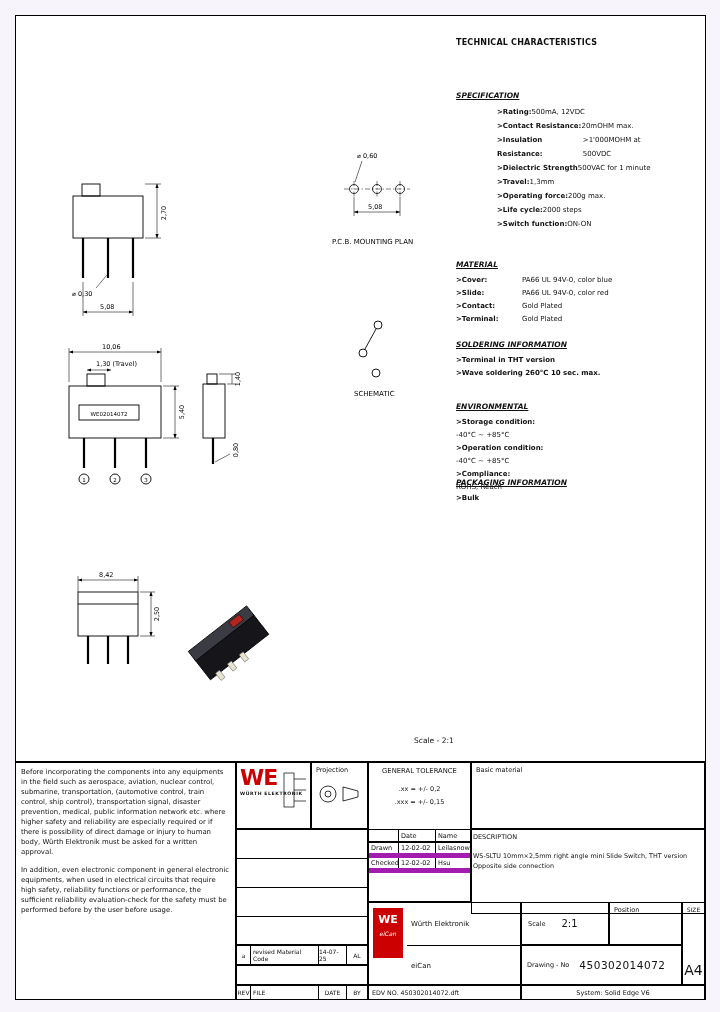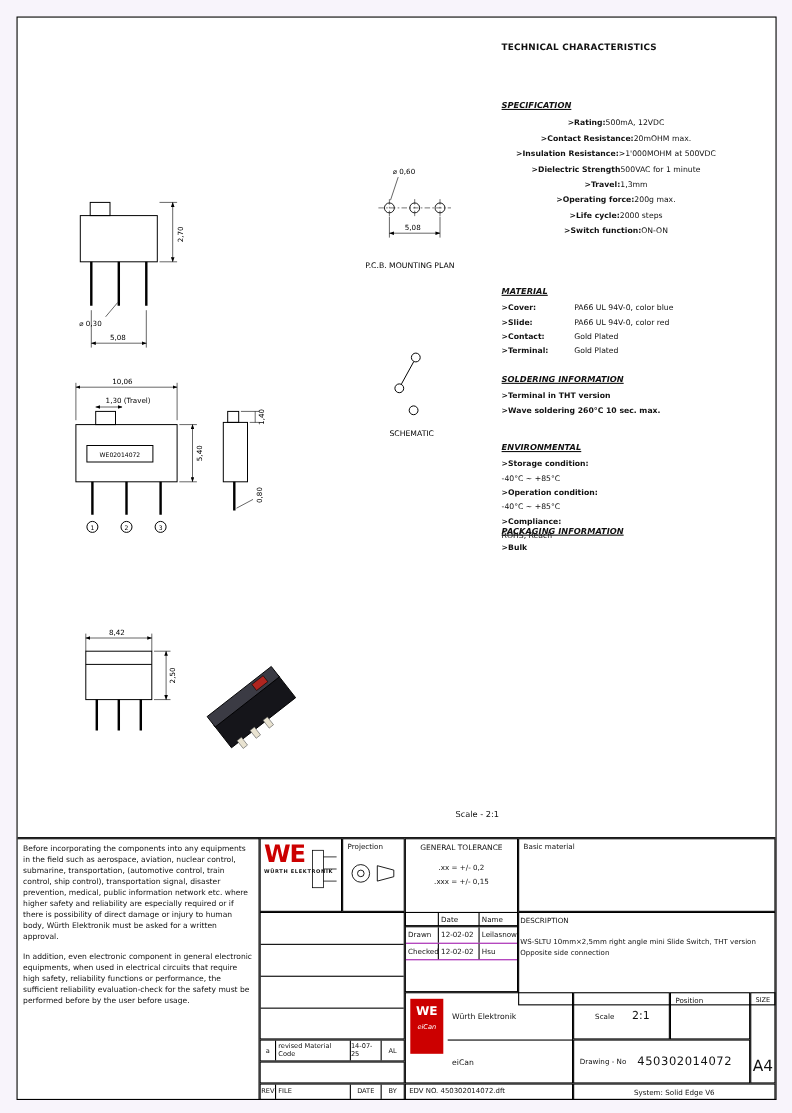--- a/index.html
+++ b/index.html
@@ -13,21 +13,21 @@
     position:absolute; left:15px; top:15px; width:691px; height:985px;
     background:#fff; border:1px solid #000;
   }
   .abs { position:absolute; }
 
   
   .tech { position:absolute; left:440px; top:22px; width:208px; font-size:7px; line-height:1.2; }
   .tech-title { font-weight:bold; font-size:8px; letter-spacing:.2px; }
   .sec { position:absolute; left:0; width:100%; }
   .sec-h { font-weight:bold; font-style:italic; text-decoration:underline; font-size:7.5px; margin-bottom:5px; }
-  .trow { display:flex; justify-content:center; line-height:14px; }
+  .trow { display:flex; justify-content:flex-start; line-height:14px;margin-left:41px; }
   .mrow { display:flex; line-height:13px; }
   .mrow .tlabel { width:66px; flex:none; }
   .erow { display:flex; line-height:13px;flex-direction:column; }
   .erow .tlabel { width:112px; flex:none; }
   .tlabel { font-weight:600; }
   .tline { line-height:13px; font-weight:700; }
 
   
   .o    { stroke:#000; fill:none; stroke-width:0.9; }
   .pin  { stroke:#000; stroke-width:2.2; }
@@ -57,21 +57,21 @@
 
   .tol-cell { left:352px; top:0; width:103px; height:80px; padding:4px 3px; text-align:center; }
   .tol-h { font-size:6.8px; margin-bottom:8px; }
   .tol-l { font-size:6.5px; line-height:13px; }
 
   .bm-cell { left:455px; top:0; width:234px; height:67px; padding:3px 4px; }
 
   .signoff { left:352px; top:67px; width:103px; height:73px; }
   .so-row, .so-head { display:flex; height:15px; align-items:center; }
   .so-head { height:13px; border-bottom:1px solid #000; }
-  .so-row { border-bottom:1px solid #a21caf; }
+  .so-row { border-bottom:5px solid #a21caf; }
   .so-l { width:30px; padding-left:2px; border-right:1px solid #000; height:100%; display:flex; align-items:center; }
   .so-d { width:37px; padding-left:2px; border-right:1px solid #000; height:100%; display:flex; align-items:center; }
   .so-n { flex:1; padding-left:2px; height:100%; display:flex; align-items:center; }
   .so-head .so-l { border-right:1px solid #000; }
 
   .desc-cell { left:455px; top:67px; width:234px; height:85px; padding:3px 1px; }
   .desc-h { margin-bottom:10px; }
   .desc-l { font-size:6.4px; line-height:10px; }
 
   .rev-empty { left:220px; top:67px; width:132px; height:116px; }
@@ -89,21 +89,21 @@
   .company { left:352px; top:140px; width:153px; height:83px; }
   .co-logo { position:absolute; left:4px; top:5px; width:30px; height:50px; background:#cc0000; color:#fff; text-align:center; padding-top:5px; }
   .co-logo-we { font-weight:900; font-size:11px; }
   .co-logo-sub { font-style:italic; font-size:6px; margin-top:4px; }
   .co-rows { position:absolute; left:38px; top:0; right:0; bottom:0; }
   .co-row1 { height:43px; border-bottom:1px solid #000; display:flex; align-items:center; padding-left:4px; font-size:7px; }
   .co-row2 { height:40px; display:flex; align-items:center; padding-left:4px; font-size:7px; }
 
   .edv-cell { left:352px; top:223px; width:153px; height:15px; display:flex; align-items:center; padding-left:3px; font-size:6.3px; }
 
-  .scale-cell { left:505px; top:140px; width:88px; height:43px; display:flex; align-items:center; padding-left:19px; }
+  .scale-cell { left:505px; top:140px; width:88px; height:43px; display:flex; align-items:center; padding-left:6px; }
   .scale-l { font-size:6.5px; }
   .scale-v { font-size:10px; margin-left:16px; }
 
   .pos-cell { left:593px; top:140px; width:73px; height:43px; padding:3px 4px; }
 
   .size-cell { left:666px; top:140px; width:23px; height:83px; display:flex; flex-direction:column; justify-content:space-between; align-items:center; padding:3px 0 6px 0; }
   .size-l { font-size:6px; }
   .size-v { font-size:14px;text-align:center; }
 
   .dno-cell { left:505px; top:183px; width:161px; height:40px; display:flex; align-items:center; padding-left:5px; }

